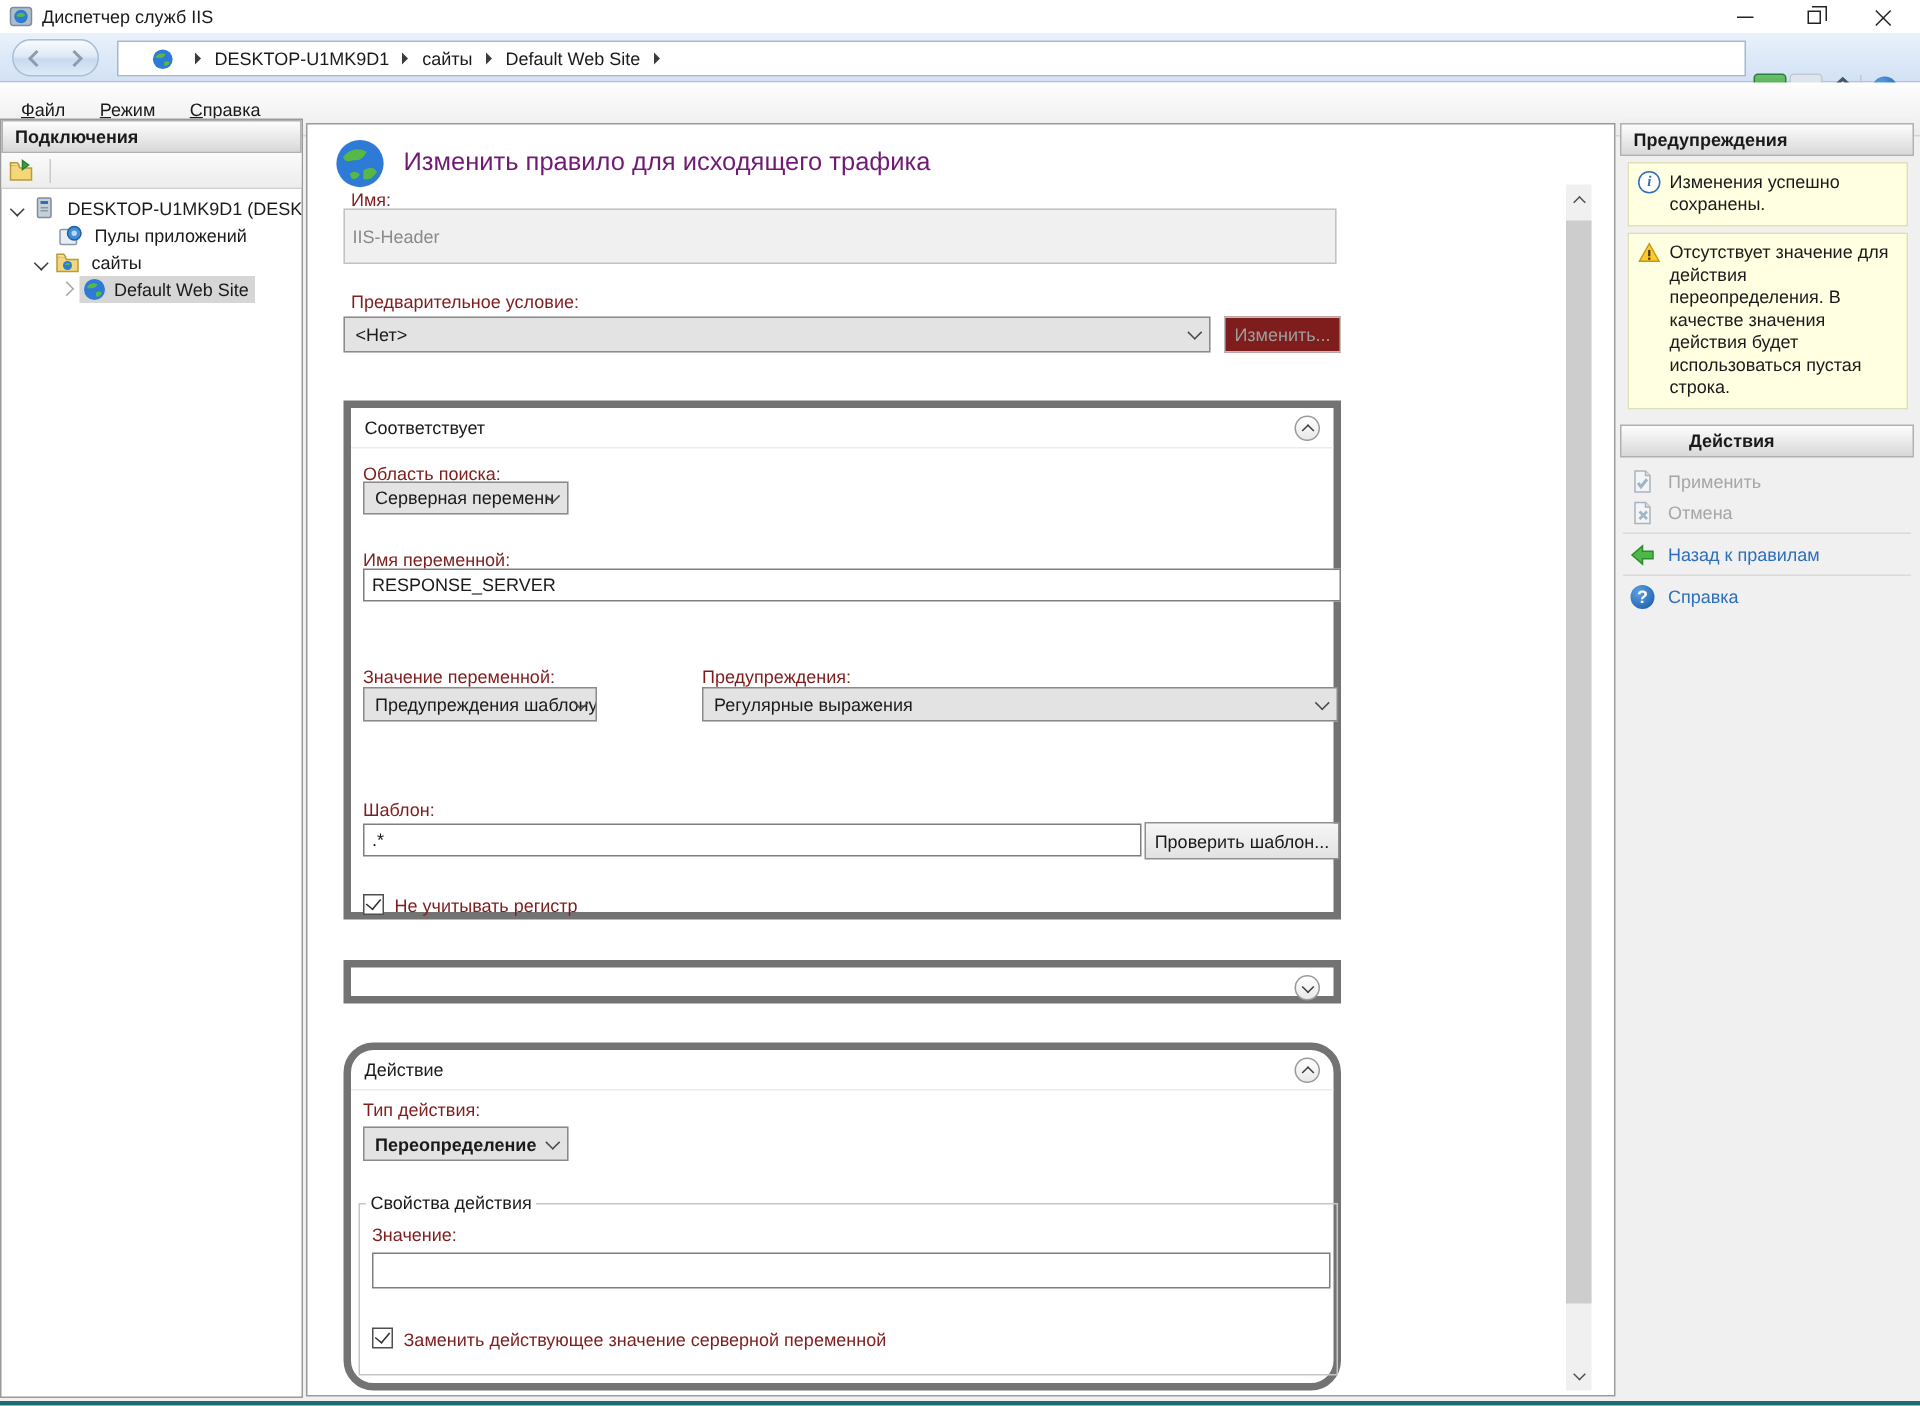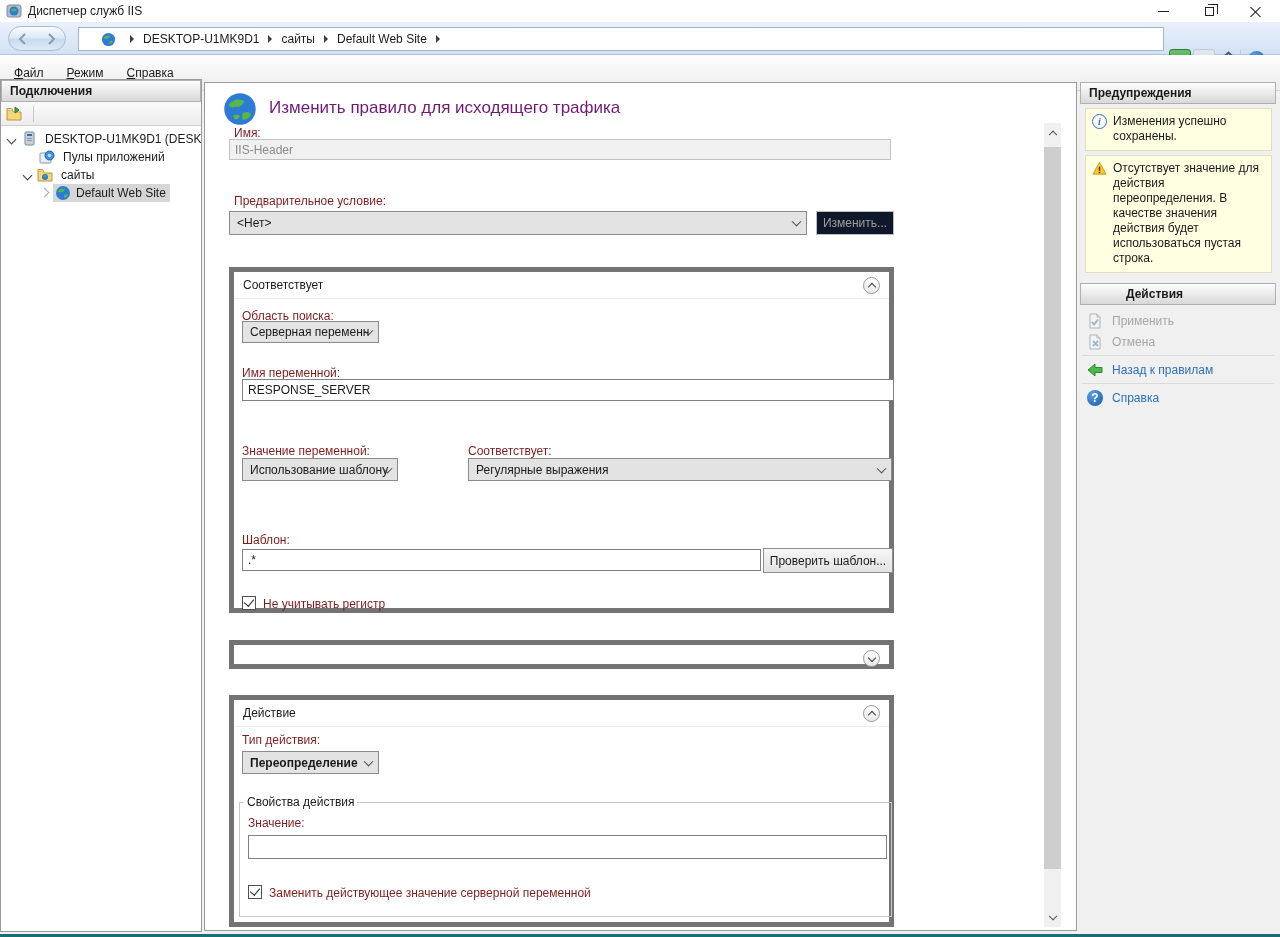--- a/index.html
+++ b/index.html
@@ -67,21 +67,21 @@
   .tree-sel { background:#d6d6d6; display:flex; align-items:center; padding:1px 4px 1px 2px; }
   
   .main { position:absolute; left:204px; top:82px; width:873px; height:849px; background:#fff; border:1px solid #9a9a9a; }
   .form-title { position:absolute; left:64px; top:15px; font-size:17px; color:#701a75; }
   .lbl { position:absolute; color:#7f1d1d; }
   .tb { position:absolute; border:1px solid #7f7f7f; background:#fff; font:12px "Liberation Sans",sans-serif; padding:0 5px; color:#1a1a1a; }
   .tb-disabled { background:#f0f0f0; color:#8a8a8a; border-color:#c2c2c2; }
   .combo { position:absolute; background:#e3e3e3; border:1px solid #8b8b8b; display:flex; align-items:center; padding:0 20px 0 7px; overflow:hidden; white-space:nowrap; }
   .combo-chev { position:absolute; right:6px; top:50%; width:7px; height:7px; border-right:1.4px solid #4a4a4a; border-bottom:1.4px solid #4a4a4a; transform:translateY(-70%) rotate(45deg); }
   .btn { position:absolute; border:1px solid #8f8f8f; background:linear-gradient(#f6f6f6,#e2e2e2); font:12px "Liberation Sans",sans-serif; display:flex; align-items:center; justify-content:center; color:#1a1a1a; }
-  .btn-disabled { color:#9e9e9e; border-color:#bdbdbd; background:#0f172a; }
+  .btn-disabled { color:#9e9e9e; border-color:#bdbdbd; background:#7f1d1d; }
   .section { position:absolute; border:5px solid #737373; background:#fff; }
   .section-header { height:27px; line-height:27px; padding-left:9px; border-bottom:1px solid #ececec; }
   .sec-toggle { position:absolute; right:9px; top:5px; width:17px; height:17px; border:1px solid #9a9a9a; border-radius:50%; background:linear-gradient(#ffffff,#e8e8e8); }
   .sec-chev-up::before { content:""; position:absolute; left:4.5px; top:6px; width:5px; height:5px; border-left:1.5px solid #3c3c3c; border-top:1.5px solid #3c3c3c; transform:rotate(45deg); }
   .sec-chev-down::before { content:""; position:absolute; left:4.5px; top:3.5px; width:5px; height:5px; border-right:1.5px solid #3c3c3c; border-bottom:1.5px solid #3c3c3c; transform:rotate(45deg); }
   .cb { position:absolute; width:14px; height:14px; border:1px solid #4f4f4f; background:#fff; }
   .cb-checked::after { content:""; position:absolute; left:3px; top:0px; width:5px; height:8px; border-right:1.8px solid #2b2b2b; border-bottom:1.8px solid #2b2b2b; transform:rotate(40deg); }
   fieldset.grp { position:absolute; border:1px solid #c6c6c6; }
   fieldset.grp legend { font-size:12px; color:#1a1a1a; margin-left:4px; padding:0 3px; }
   
@@ -241,62 +241,62 @@
   <div class="main">
     <svg viewBox="0 0 16 16" style="position:absolute;left:17px;top:8px;width:36px;height:36px;">
       <circle cx="8" cy="8" r="7" fill="#2d7bd6"></circle>
       <path d="M3 6 Q6 2.5 10 4.5 Q8.5 7.5 6 7 Q3.5 8 3 6Z" fill="#57b847"></path>
       <path d="M9 10 Q12 8.5 13 10.5 Q11 13.5 9 12.5Z" fill="#57b847"></path>
       <path d="M5 11 Q6.5 9.8 8 11.2 Q7 13 5.5 12.5Z" fill="#57b847"></path>
     </svg>
     <div class="form-title">Изменить правило для исходящего трафика</div>
 
     <div class="lbl" style="left:29px;top:43px;">Имя:</div>
-    <input class="tb tb-disabled" style="left: 24px; top: 56px; width: 662px; height: 21px;" readonly="" value="IIS-Header">
+    <input class="tb tb-disabled" style="left: 24px; top: 56px; width: 662px; height: 37px;" readonly="" value="IIS-Header">
 
     <div class="lbl" style="left:29px;top:111px;">Предварительное условие:</div>
     <div class="combo" style="left:24px;top:128px;width:578px;height:24px;">
       <span>&lt;Нет&gt;</span>
       <span class="combo-chev"></span>
     </div>
     <div class="btn btn-disabled" style="left:611px;top:128px;width:78px;height:24px;">Изменить...</div>
 
     <div class="section" style="left:24px;top:184px;width:665px;height:346px;">
       <div class="section-header">Соответствует</div>
       <div class="sec-toggle sec-chev-up"></div>
       <div class="lbl" style="left:8px;top:37px;">Область поиска:</div>
       <div class="combo" style="left:8px;top:49px;width:137px;height:22px;">
         <span>Серверная переменн</span>
         <span class="combo-chev"></span>
       </div>
       <div class="lbl" style="left:8px;top:94px;">Имя переменной:</div>
       <input class="tb" style="left: 8px; top: 107px; width: 652px; height: 22px;" value="RESPONSE_SERVER">
       <div class="lbl" style="left:8px;top:172px;">Значение переменной:</div>
       <div class="combo" style="left:8px;top:186px;width:156px;height:23px;">
-        <span>Использование шаблону</span>
+        <span>Предупреждения шаблону</span>
         <span class="combo-chev"></span>
       </div>
-      <div class="lbl" style="left:234px;top:172px;">Соответствует:</div>
+      <div class="lbl" style="left:234px;top:172px;">Предупреждения:</div>
       <div class="combo" style="left:234px;top:186px;width:424px;height:23px;">
         <span>Регулярные выражения</span>
         <span class="combo-chev"></span>
       </div>
       <div class="lbl" style="left:8px;top:261px;">Шаблон:</div>
       <input class="tb" style="left: 8px; top: 277px; width: 519px; height: 22px;" value=".*">
       <div class="btn" style="left:529px;top:276px;width:130px;height:25px;">Проверить шаблон...</div>
       <span class="cb cb-checked" style="left:8px;top:324px;"></span>
       <div class="lbl" style="left:29px;top:325px;">Не учитывать регистр</div>
     </div>
 
     <div class="section" style="left:24px;top:557px;width:665px;height:29px;">
       <div class="section-header" style="border-bottom:none;margin-top:48px;">Условия</div>
       <div class="sec-toggle sec-chev-down"></div>
     </div>
 
-    <div class="section" style="left:24px;top:612px;width:665px;height:232px;">
+    <div class="section" style="left:24px;top:612px;width:665px;height:232px;border-radius:20px;">
       <div class="section-header">Действие</div>
       <div class="sec-toggle sec-chev-up"></div>
       <div class="lbl" style="left:8px;top:33px;">Тип действия:</div>
       <div class="combo" style="left:8px;top:51px;width:137px;height:23px;font-weight:bold;">
         <span>Переопределение</span>
         <span class="combo-chev"></span>
       </div>
       <fieldset class="grp" style="left:5px;top:95px;width:653px;height:122px;">
         <legend>Свойства действия</legend>
         <div class="lbl" style="left:8px;top:7px;">Значение:</div>

